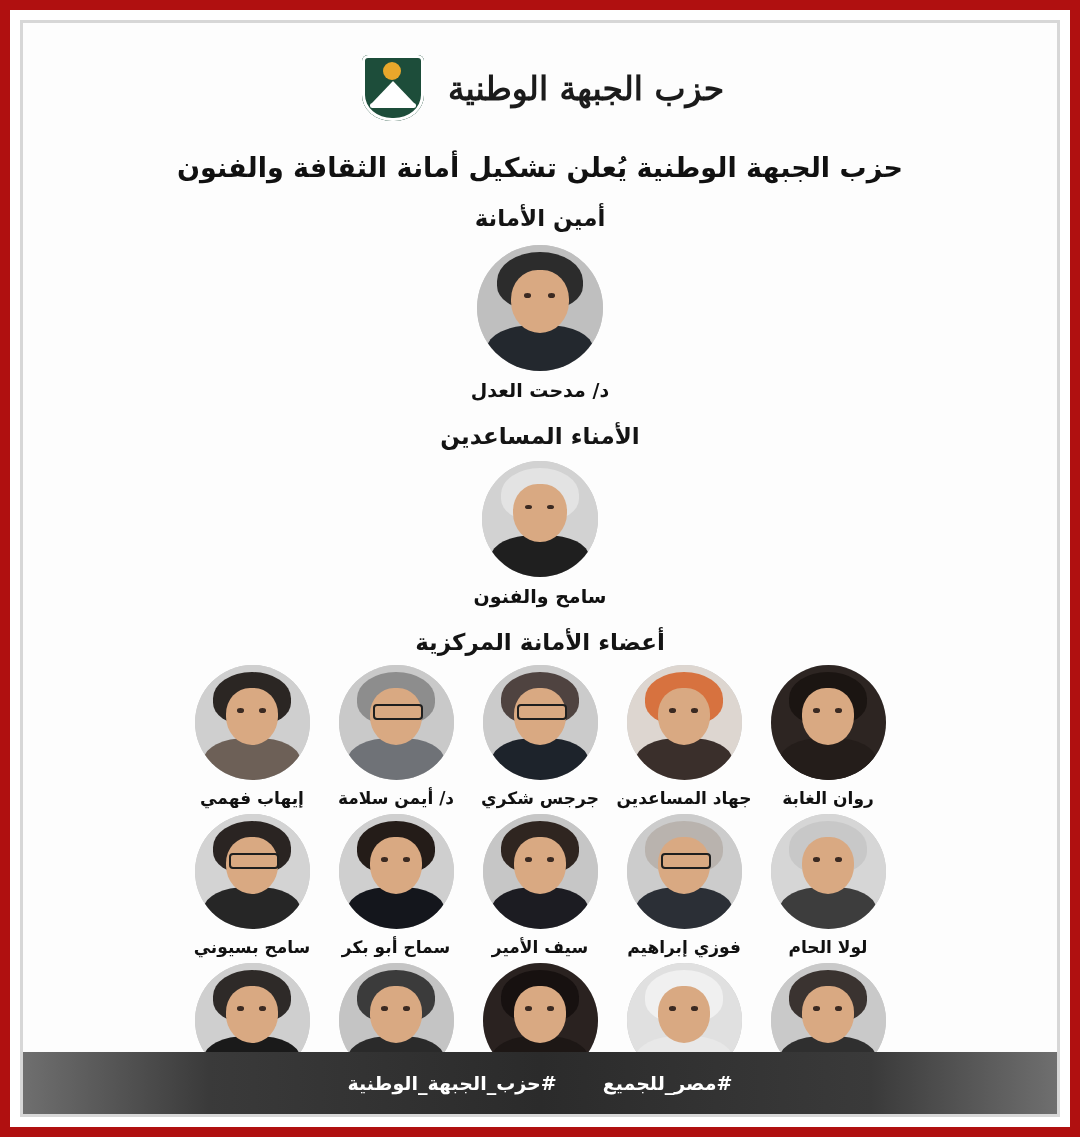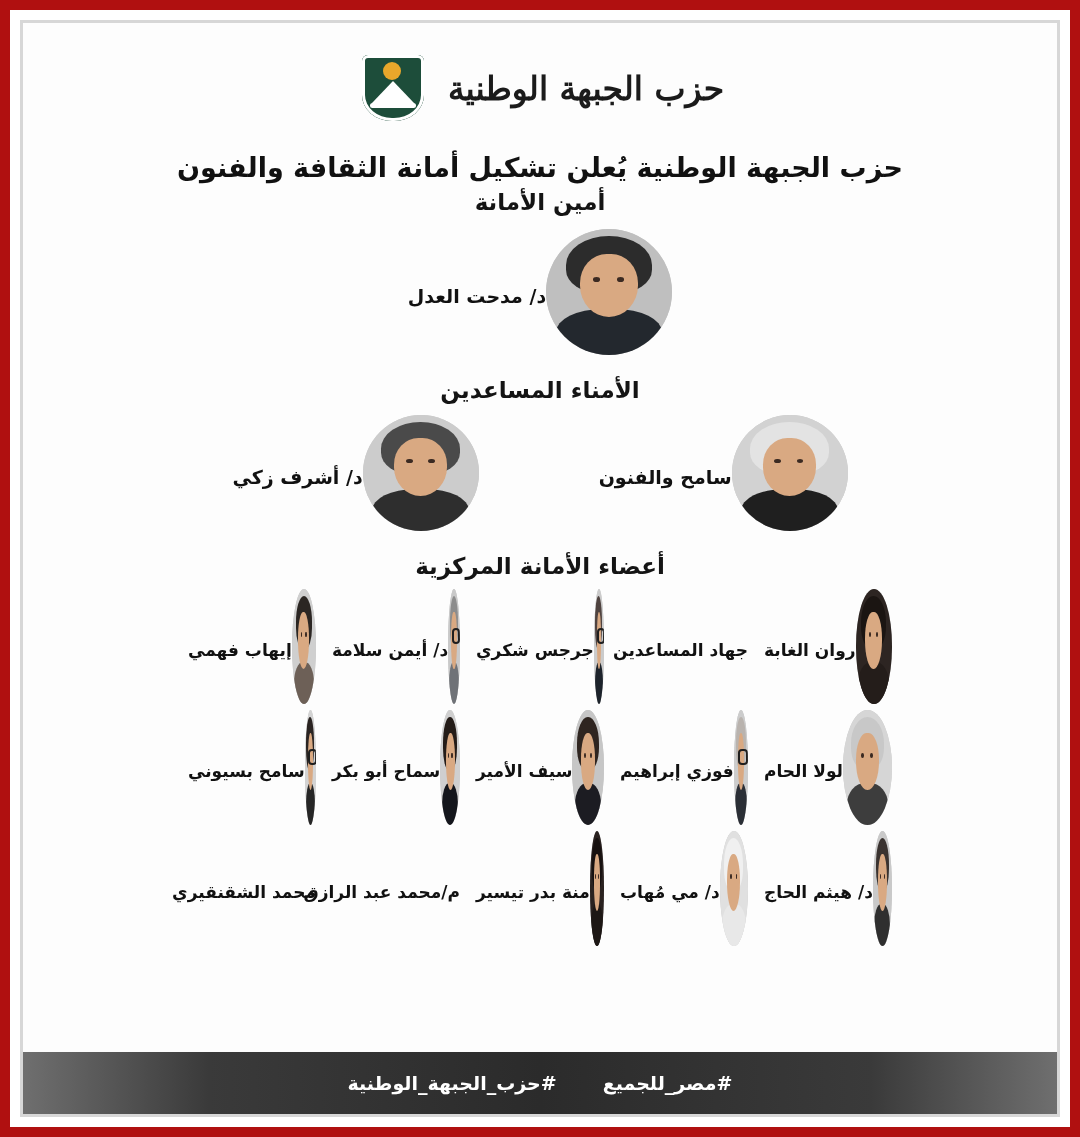--- a/index.html
+++ b/index.html
@@ -98,34 +98,35 @@
     color: #111111;
     direction: rtl;
     line-height: 1.25;
   }
   .section-title {
     text-align: center;
     font-size: 23px;
     font-weight: 700;
     color: #141414;
     direction: rtl;
-    margin-top: 4px;
+    margin-top: 20px;
   }
   .section-title.spaced { margin-top: 22px; }
 
   
   .row {
     display: flex;
     flex-direction: row-reverse;
     justify-content: center;
     align-items: flex-start;
     gap: 0px;
   }
   .person {
     display: flex;
+    flex-direction: column;
     align-items: center;
     text-align: center;
   }
   .avatar {
     border-radius: 50%;
     overflow: hidden;
     position: relative;
     background: #d9d9d9;
     box-shadow: inset 0 0 0 1px rgba(0,0,0,0.07);
   }
@@ -246,31 +247,20 @@
         </div>
         <div class="name">د/ مدحت العدل</div>
       </div>
     </div>
 
     <div class="section-title spaced">الأمناء المساعدين</div>
 
     <div class="row deputies">
       <div class="person">
         <div class="avatar">
-          <div class="bgfill" style="background:#cccccc"></div>
-          <div class="body" style="background:#2e2e2e"></div>
-          <div class="hair" style="background:#4a4a4a"></div>
-          <div class="face"></div>
-          <div class="eyeL"></div>
-            <div class="eyeR"></div>
-        </div>
-        <div class="name">د/ أشرف زكي</div>
-      </div>
-      <div class="person">
-        <div class="avatar">
           <div class="bgfill" style="background:#d2d2d2"></div>
           <div class="body" style="background:#1f1f1f"></div>
           <div class="hair" style="background:#e3e3e3"></div>
           <div class="face"></div>
           <div class="eyeL"></div>
             <div class="eyeR"></div>
         </div>
         <div class="name">سامح والفنون</div>
       </div>
     </div>

